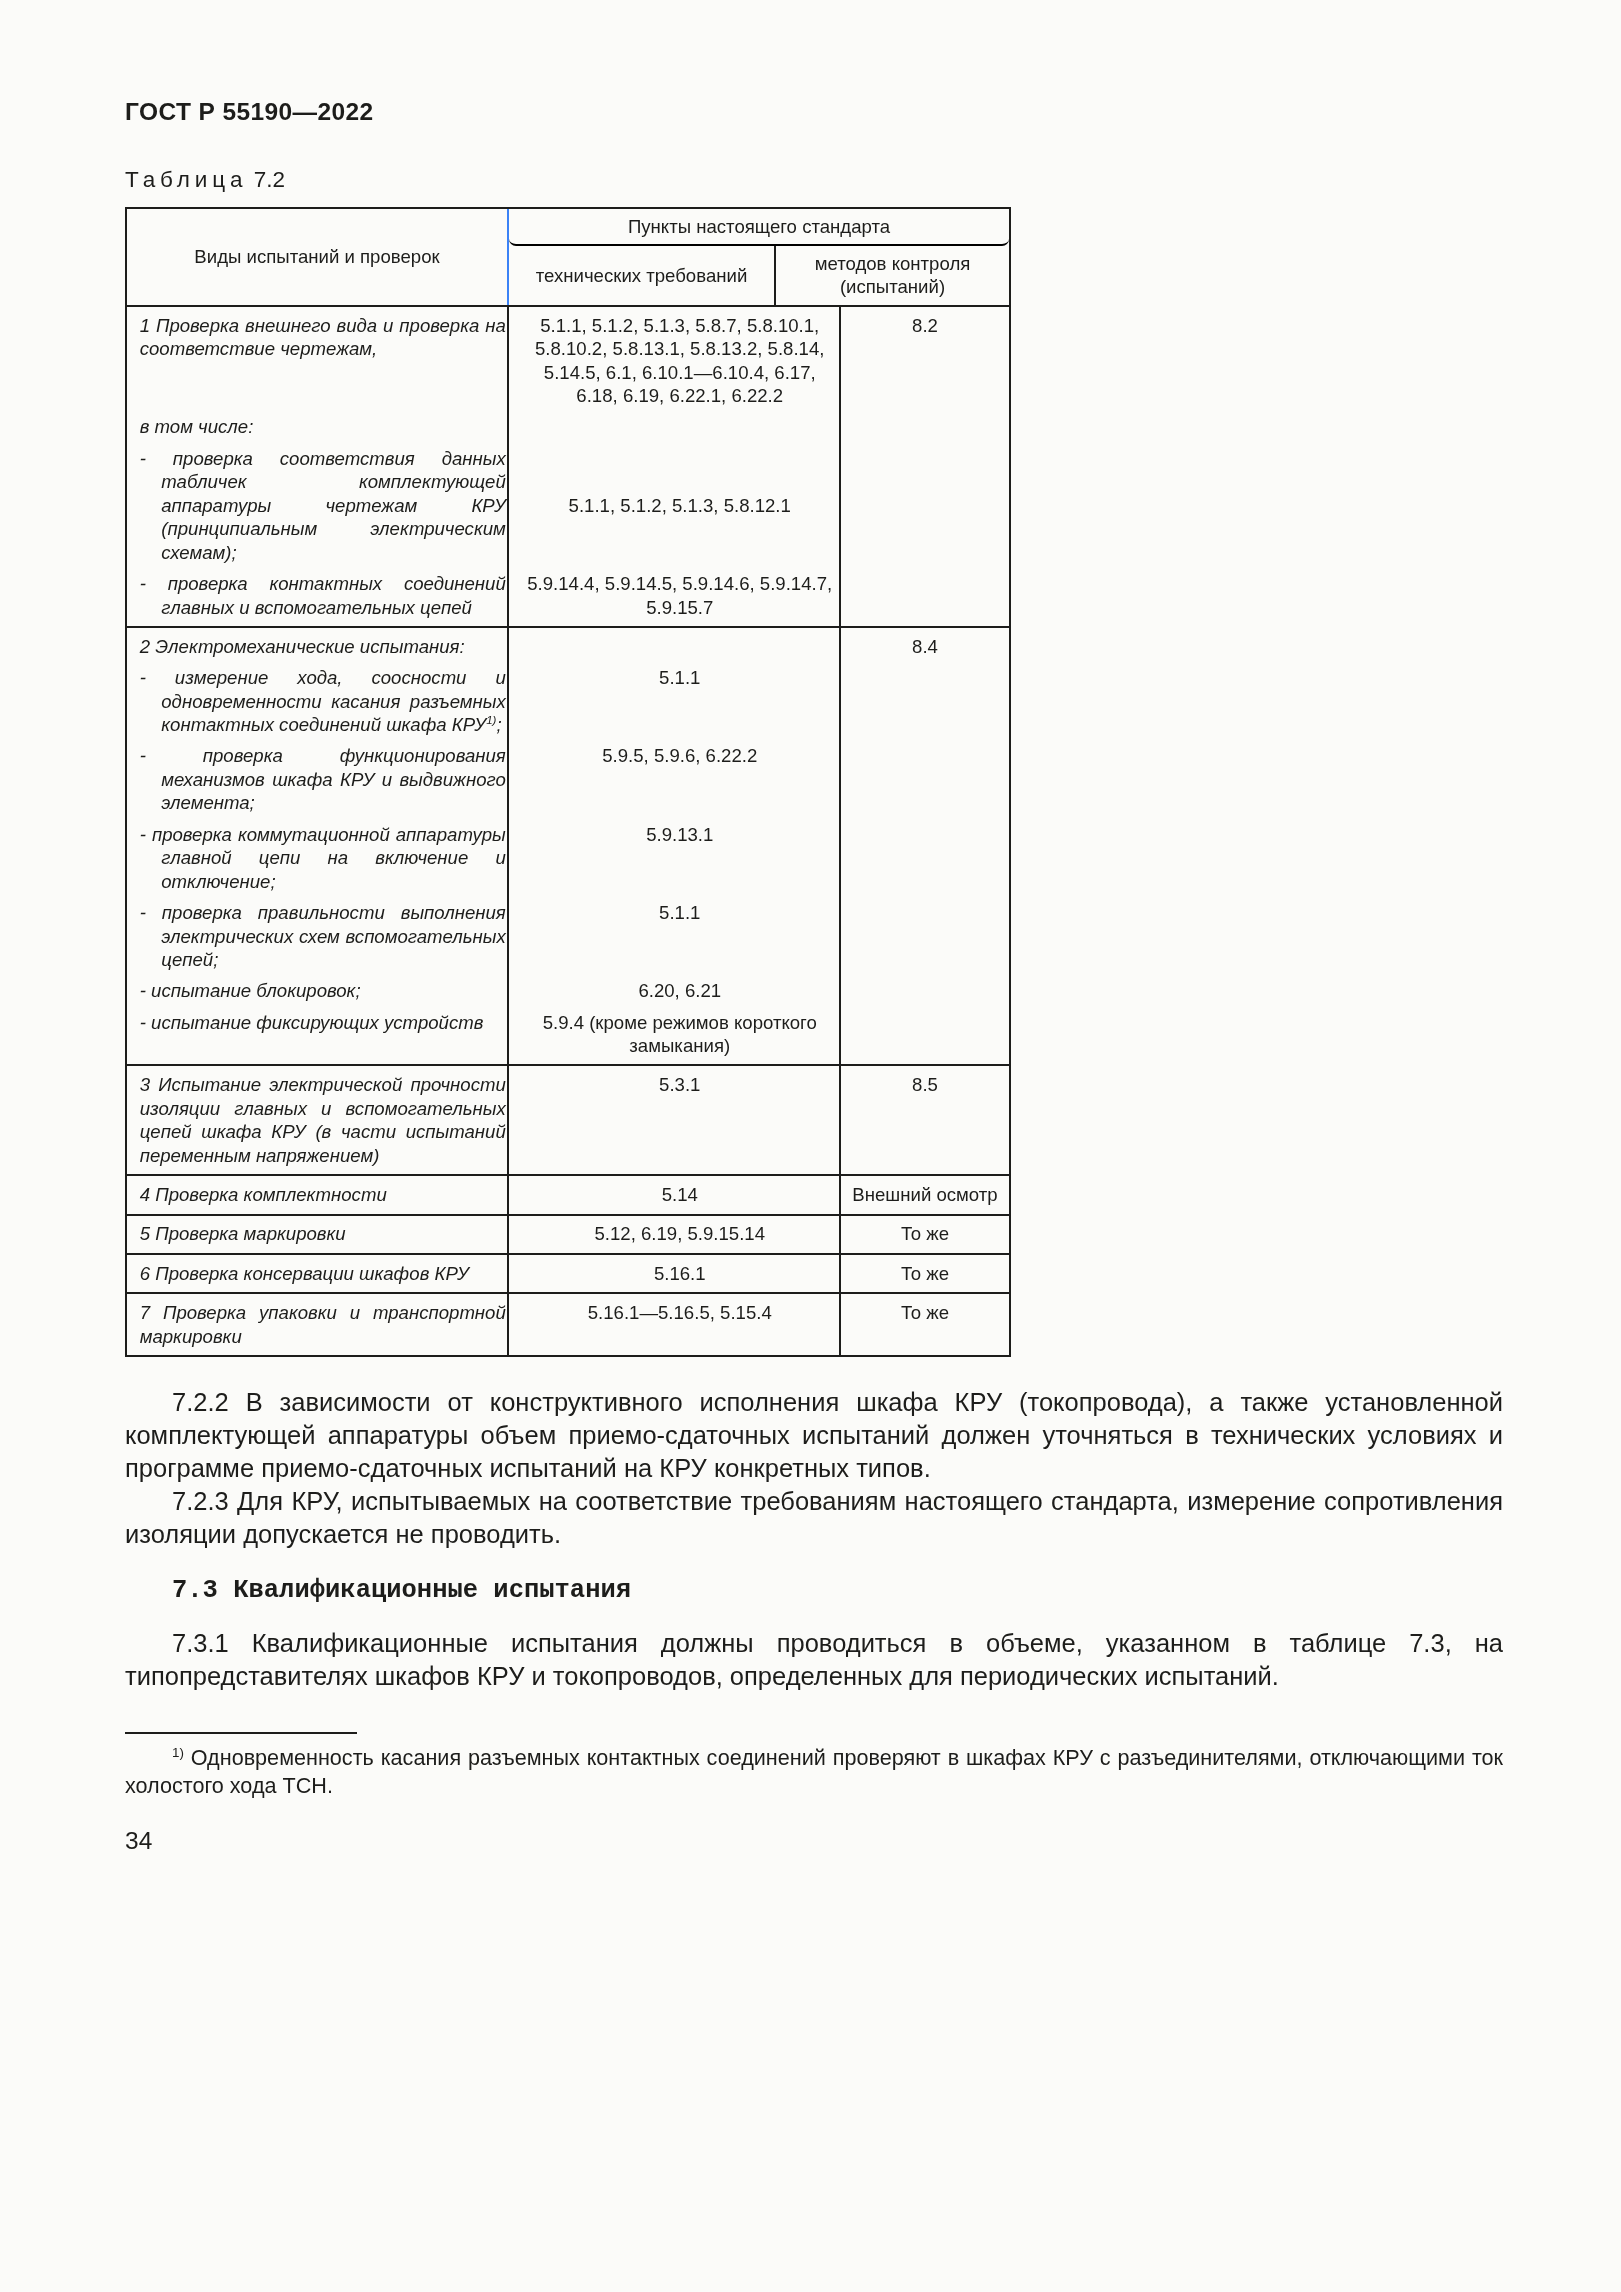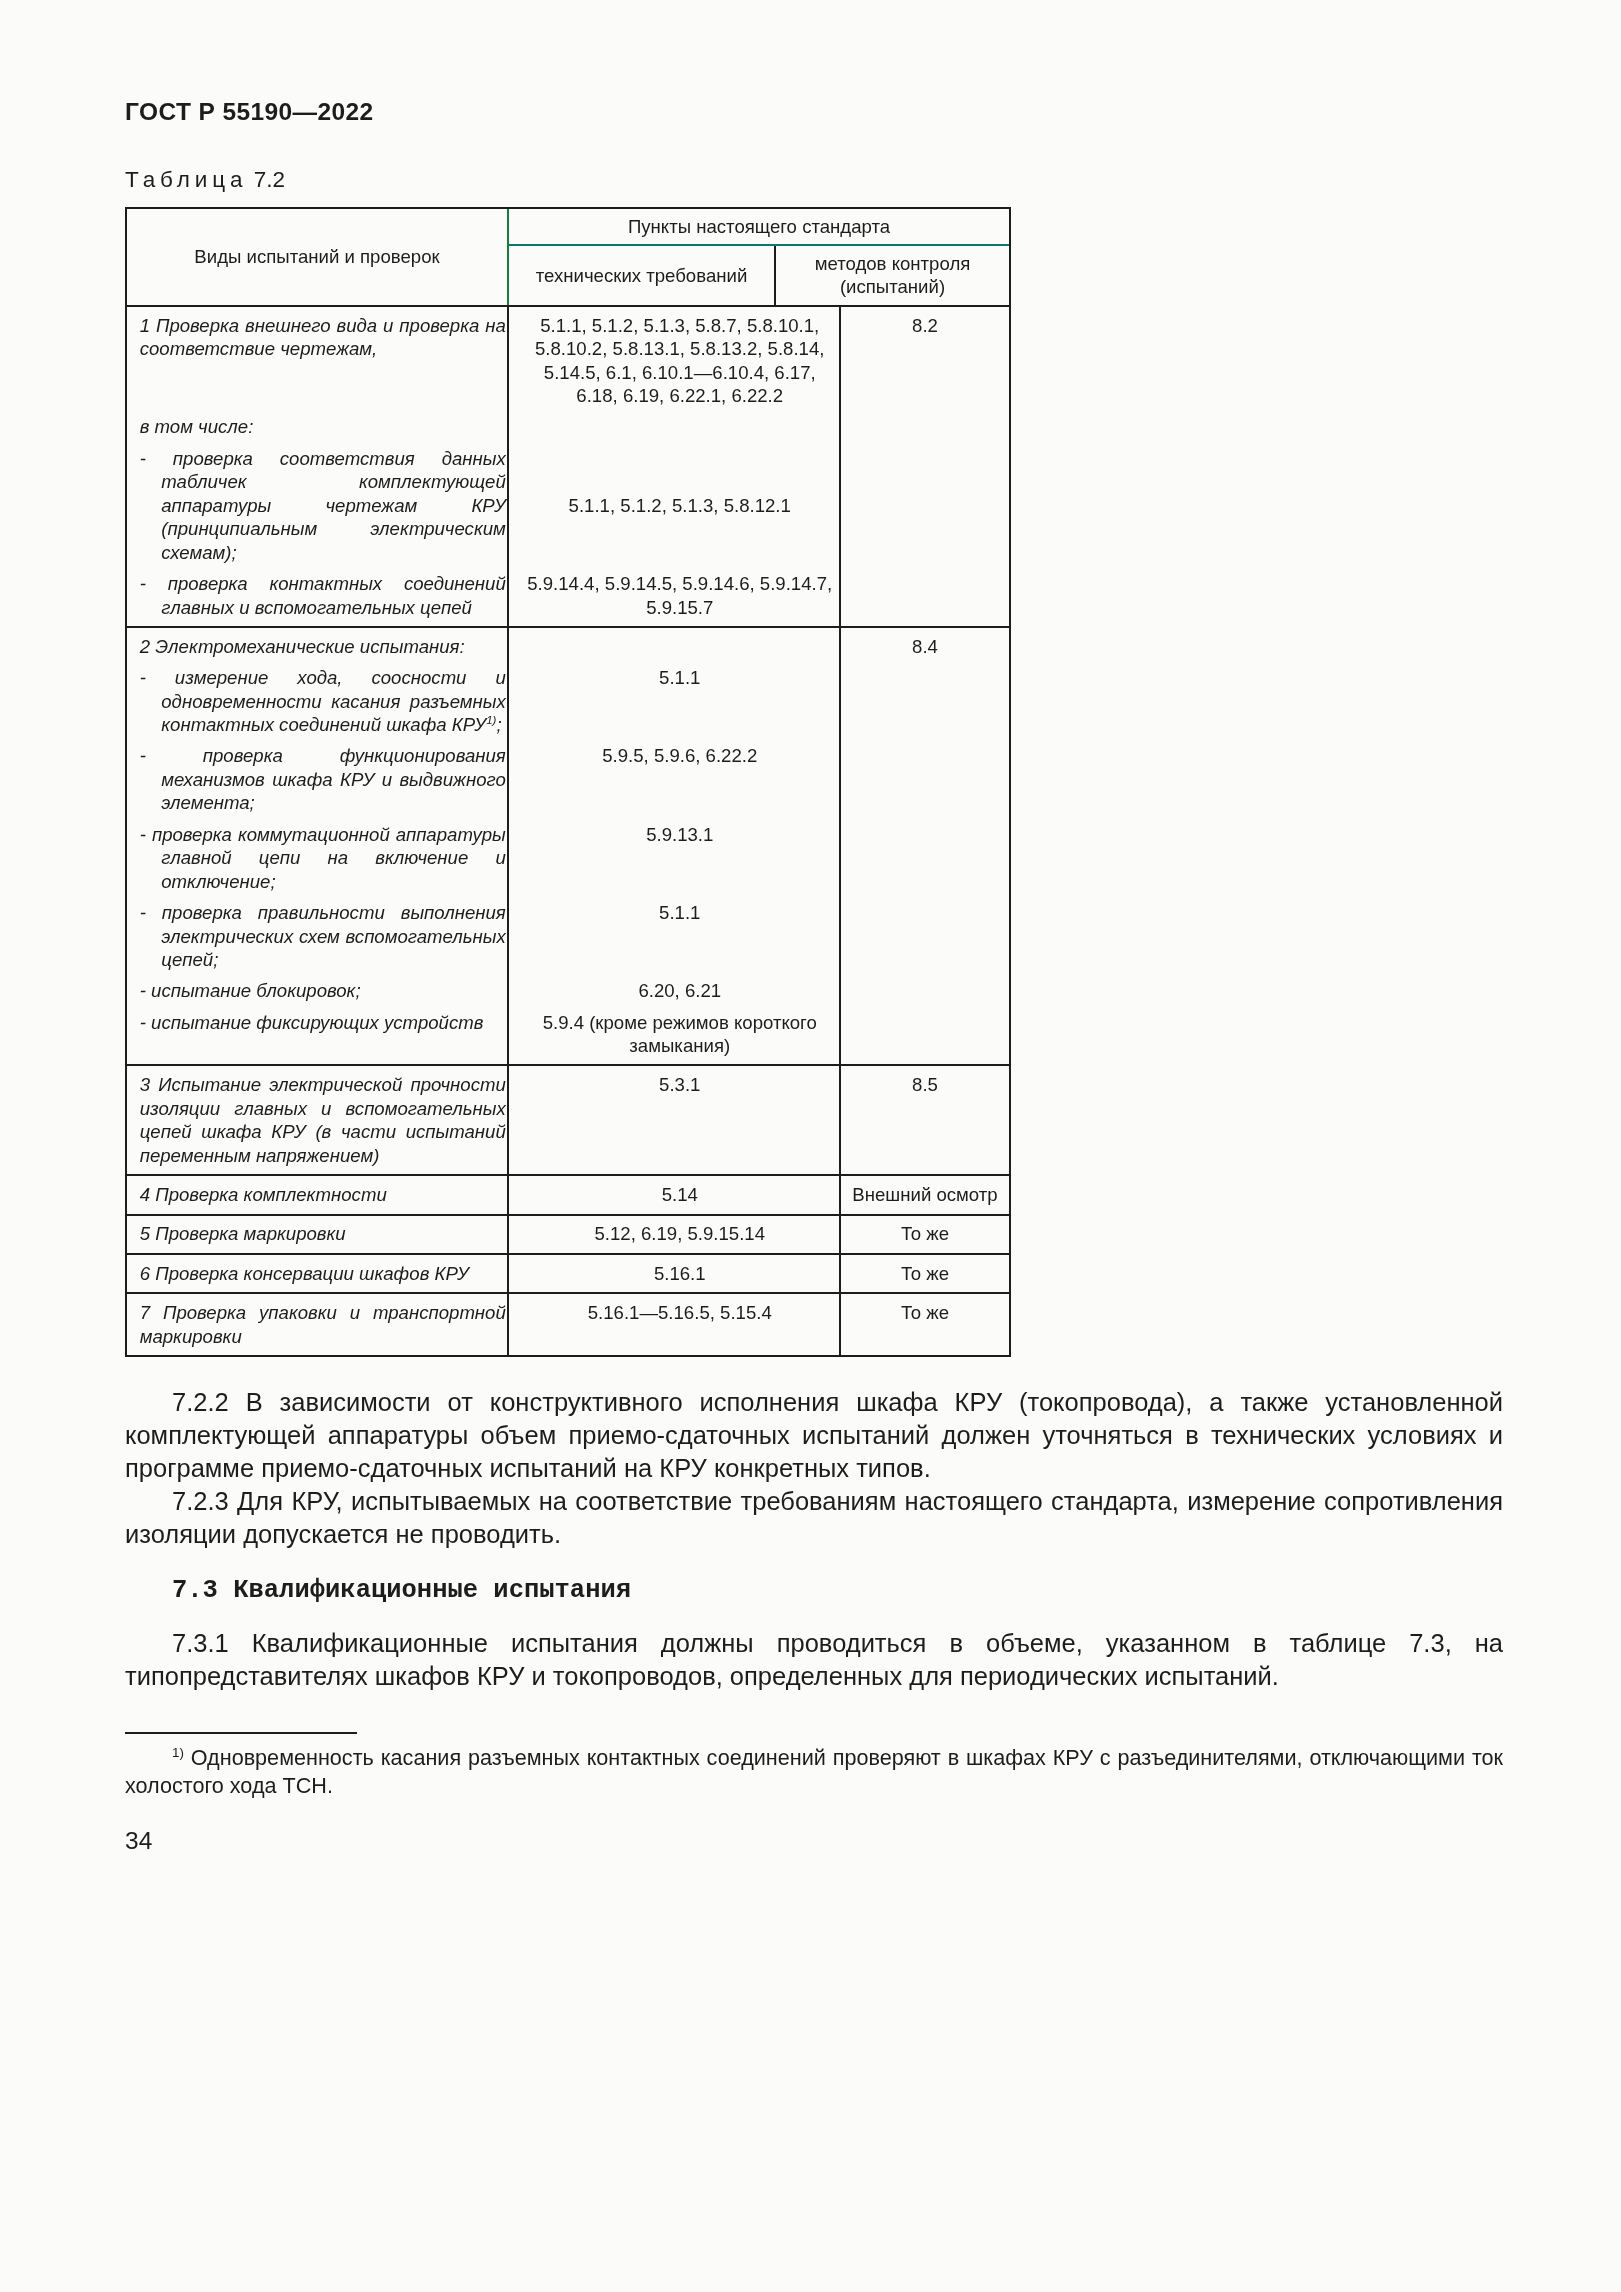--- a/index.html
+++ b/index.html
@@ -20,26 +20,26 @@
 
   
   .gtable {
     margin-top:13.7px;
     width:886px;
     border:2px solid #1d1d1b;
     font-size:18.6px; line-height:23.5px;
   }
   .thead { display:flex; border-bottom:2px solid #1d1d1b; }
   .th-col1 {
-    width:382px; border-right:2px solid #15803d;
+    width:382px; border-right:2px solid #3b82f6;
     display:flex; align-items:center; justify-content:center;
     text-align:center; padding:5.9px 11.8px;
   }
   .th-right { flex:1; display:flex; flex-direction:column; }
-  .th-group { border-bottom:2px solid #0f766e; text-align:center; padding:5.9px 7.8px; }
+  .th-group { border-bottom:2px solid #000000; text-align:center; padding:5.9px 7.8px;border-radius:7px; }
   .th-sub { display:flex; flex:1; }
   .th-tech {
     width:267px; border-right:2px solid #1d1d1b;
     display:flex; align-items:center; justify-content:center;
     text-align:center; padding:5.9px 7.8px;
   }
   .th-method {
     flex:1; display:flex; align-items:center; justify-content:center;
     text-align:center; padding:5.9px 7.8px;
   }

